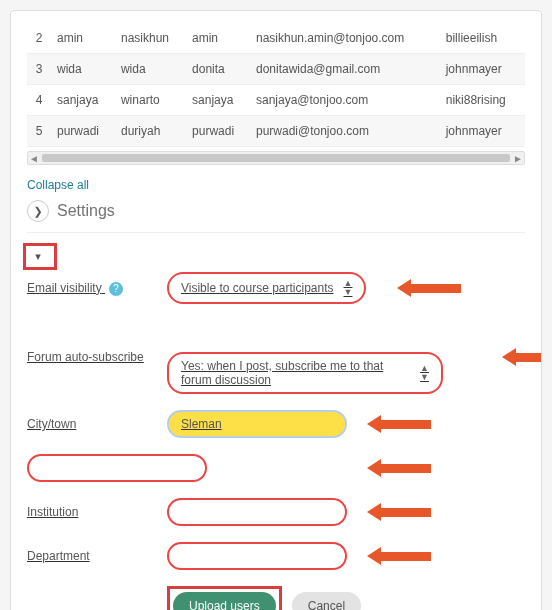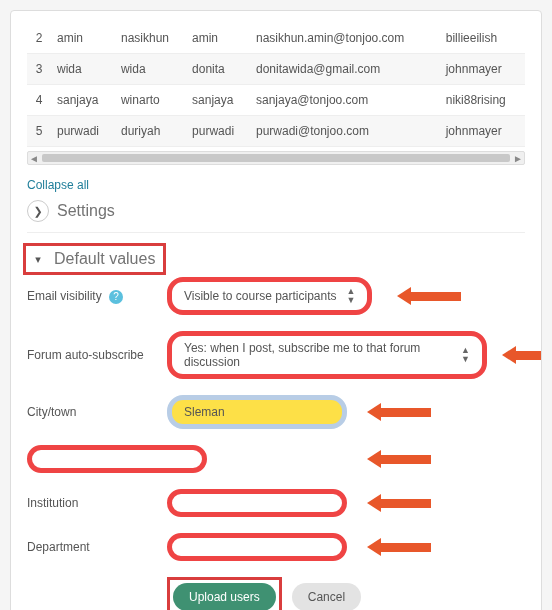--- a/index.html
+++ b/index.html
@@ -105,52 +105,53 @@
       font-size: 12px;
       text-decoration: none;
       display: inline-block;
       margin: 4px 0 10px 8px;
     }
     .form-row {
       display: flex;
       align-items: center;
       margin-bottom: 16px;
       position: relative;
+      text-decoration: underline;
     }
     .form-label {
       width: 140px;
       font-size: 12px;
       color: #555;
       padding-right: 8px;
     }
     .help-icon {
       display: inline-block;
       width: 14px;
       height: 14px;
       border-radius: 50%;
       background: #5bc0de;
       color: #fff;
       font-size: 10px;
       line-height: 14px;
       text-align: center;
       margin-left: 4px;
     }
     .select-pill, .text-input {
-      border: 5px solid #ef4444;
+      border: 2px solid #ef4444;
       border-radius: 16px;
       padding: 5px 12px;
       font-size: 12px;
       color: #555;
       background: #fff;
       display: flex;
       align-items: center;
       justify-content: space-between;
     }
     .select-pill { min-width: 180px; }
-    .select-pill.wide { width: 320px; }
+    .select-pill.wide { width: 276px; margin-top: 32px; }
     .select-caret {
       font-size: 9px;
       color: #666;
       margin-left: 10px;
       line-height: 1;
     }
     .text-input {
       width: 180px;
       min-height: 28px;
     }
@@ -254,21 +255,20 @@
     <span class="chev-circle">❯</span>
     <span class="section-title">Settings</span>
   </div>
 
   <hr class="sep">
 
   
   <div class="default-values-wrap">
     <div class="section-header">
       <span class="chev-plain">▾</span>
-      <span class="section-title">Default values</span>
     </div>
   </div>
 
 
   
   <div class="form-row">
     <div class="form-label">
       <span>Email visibility</span>
       <span class="help-icon">?</span>
     </div>

